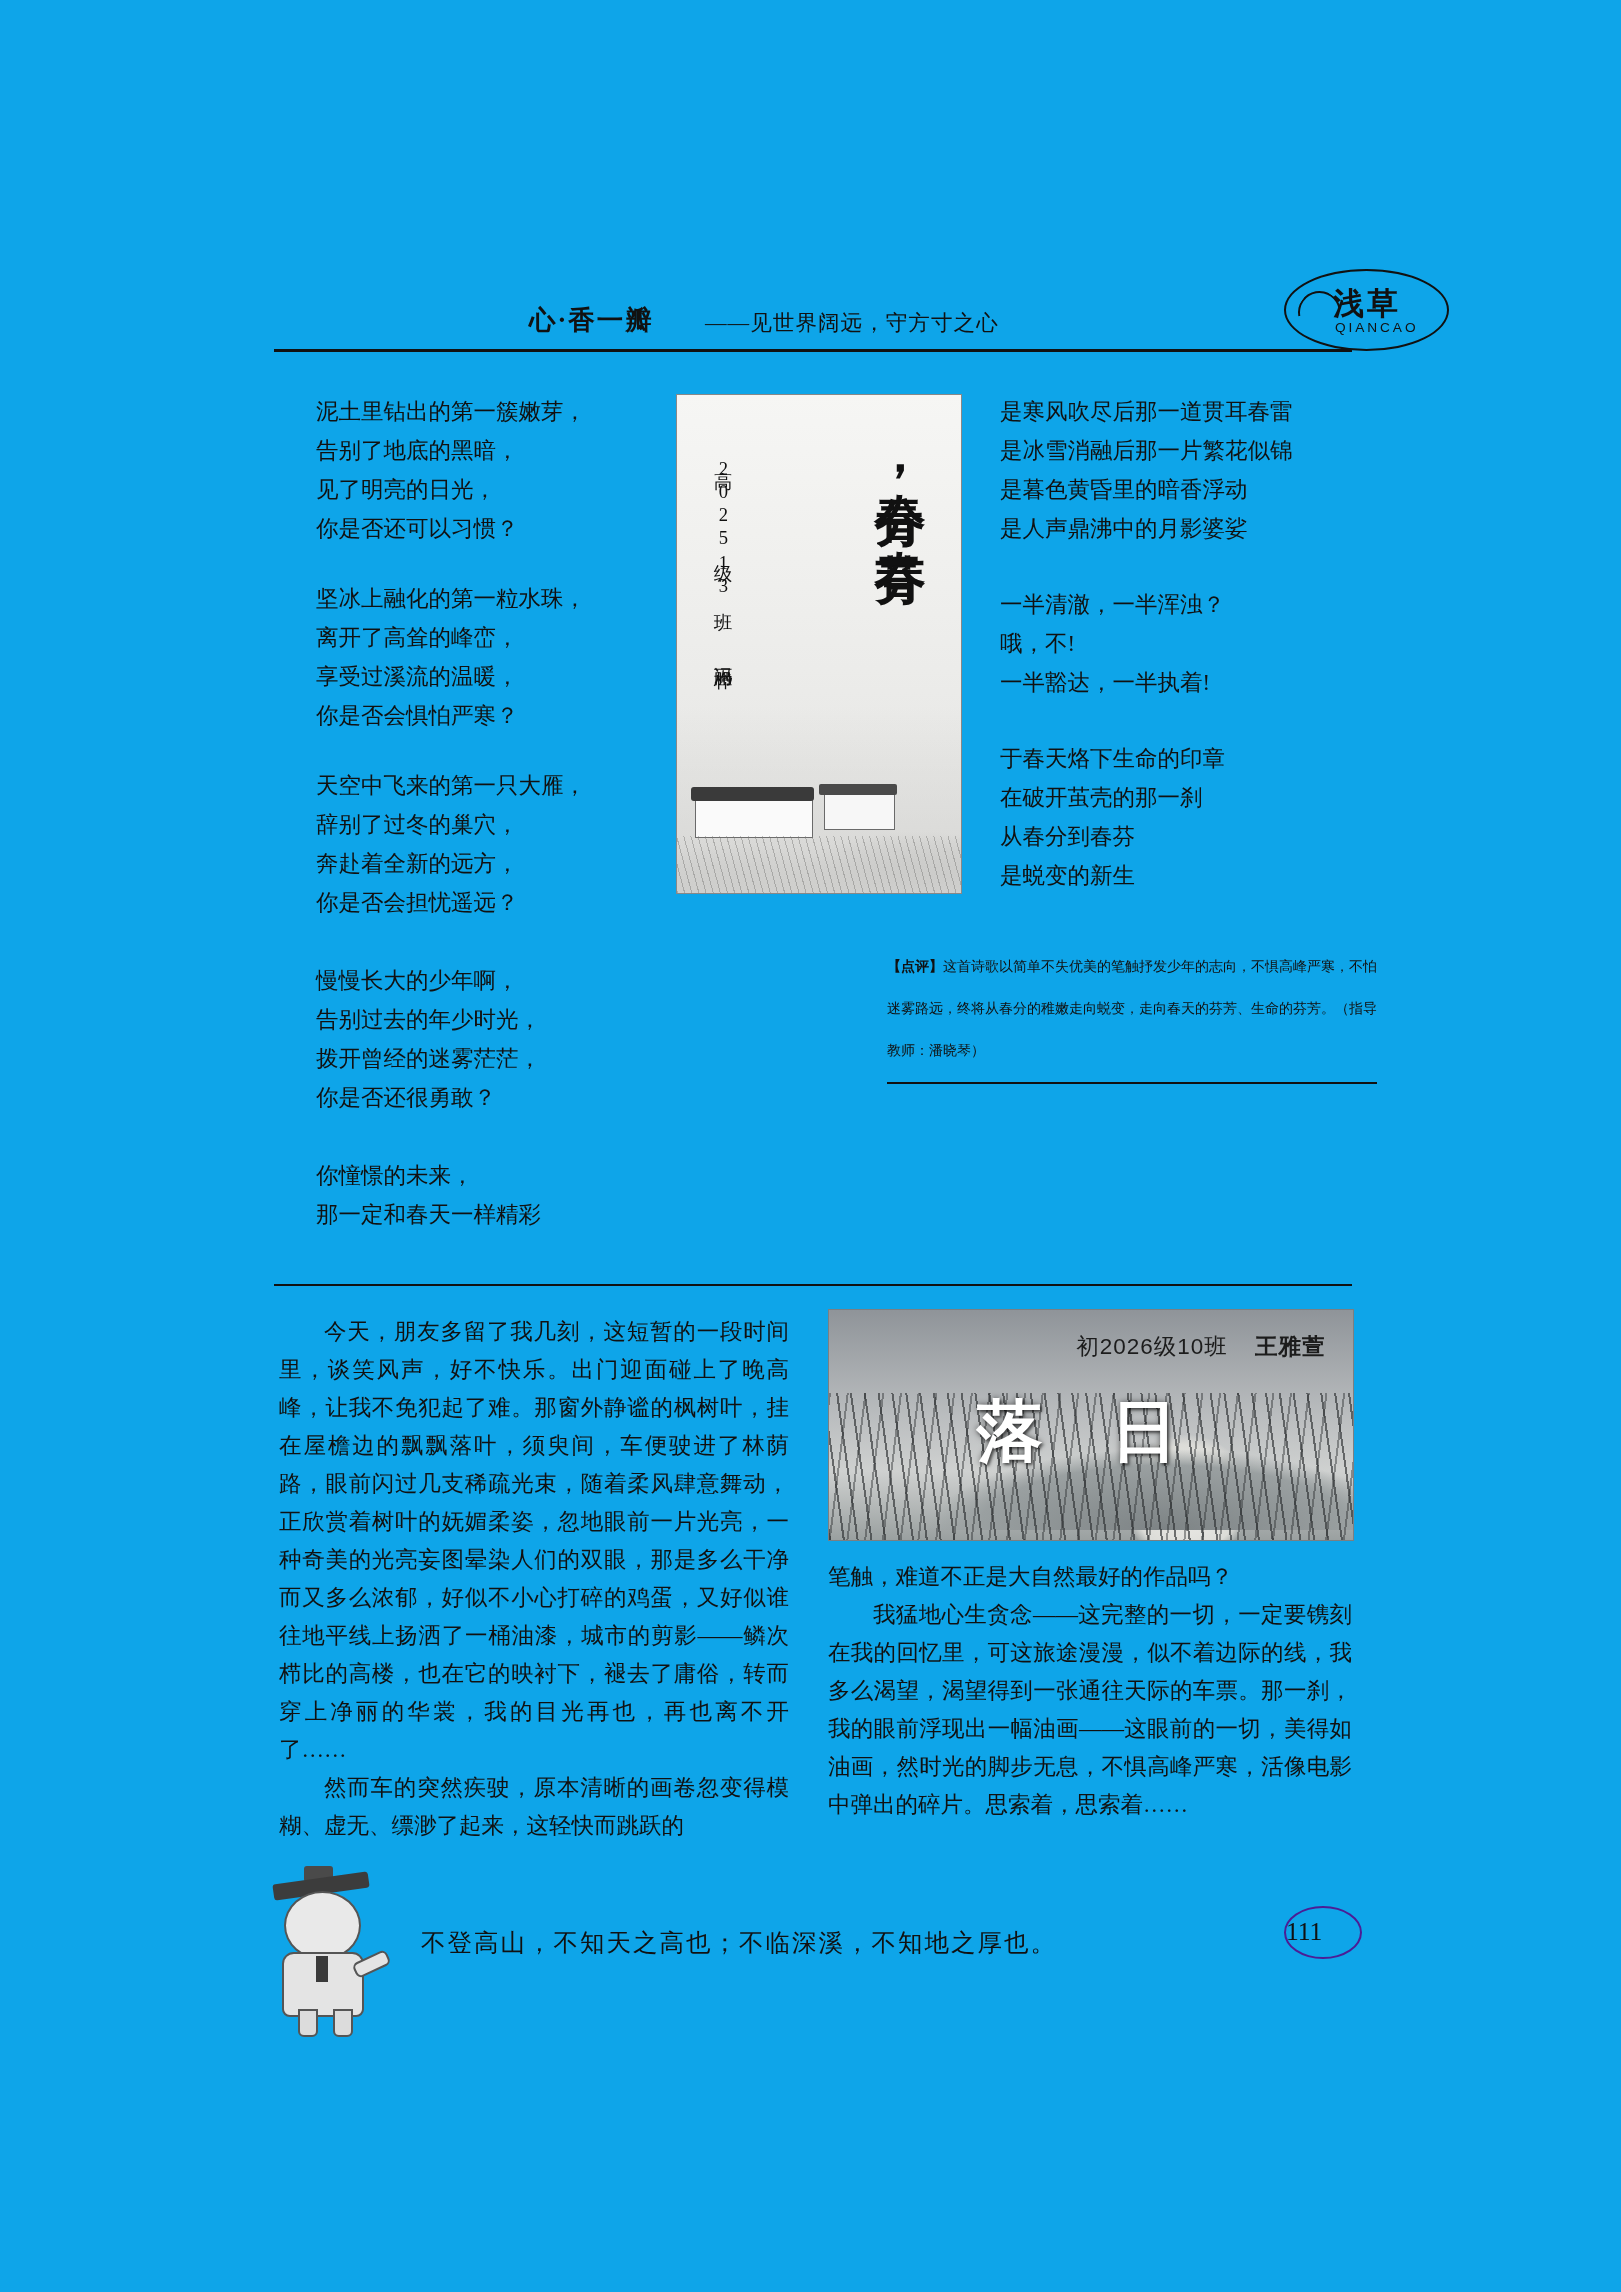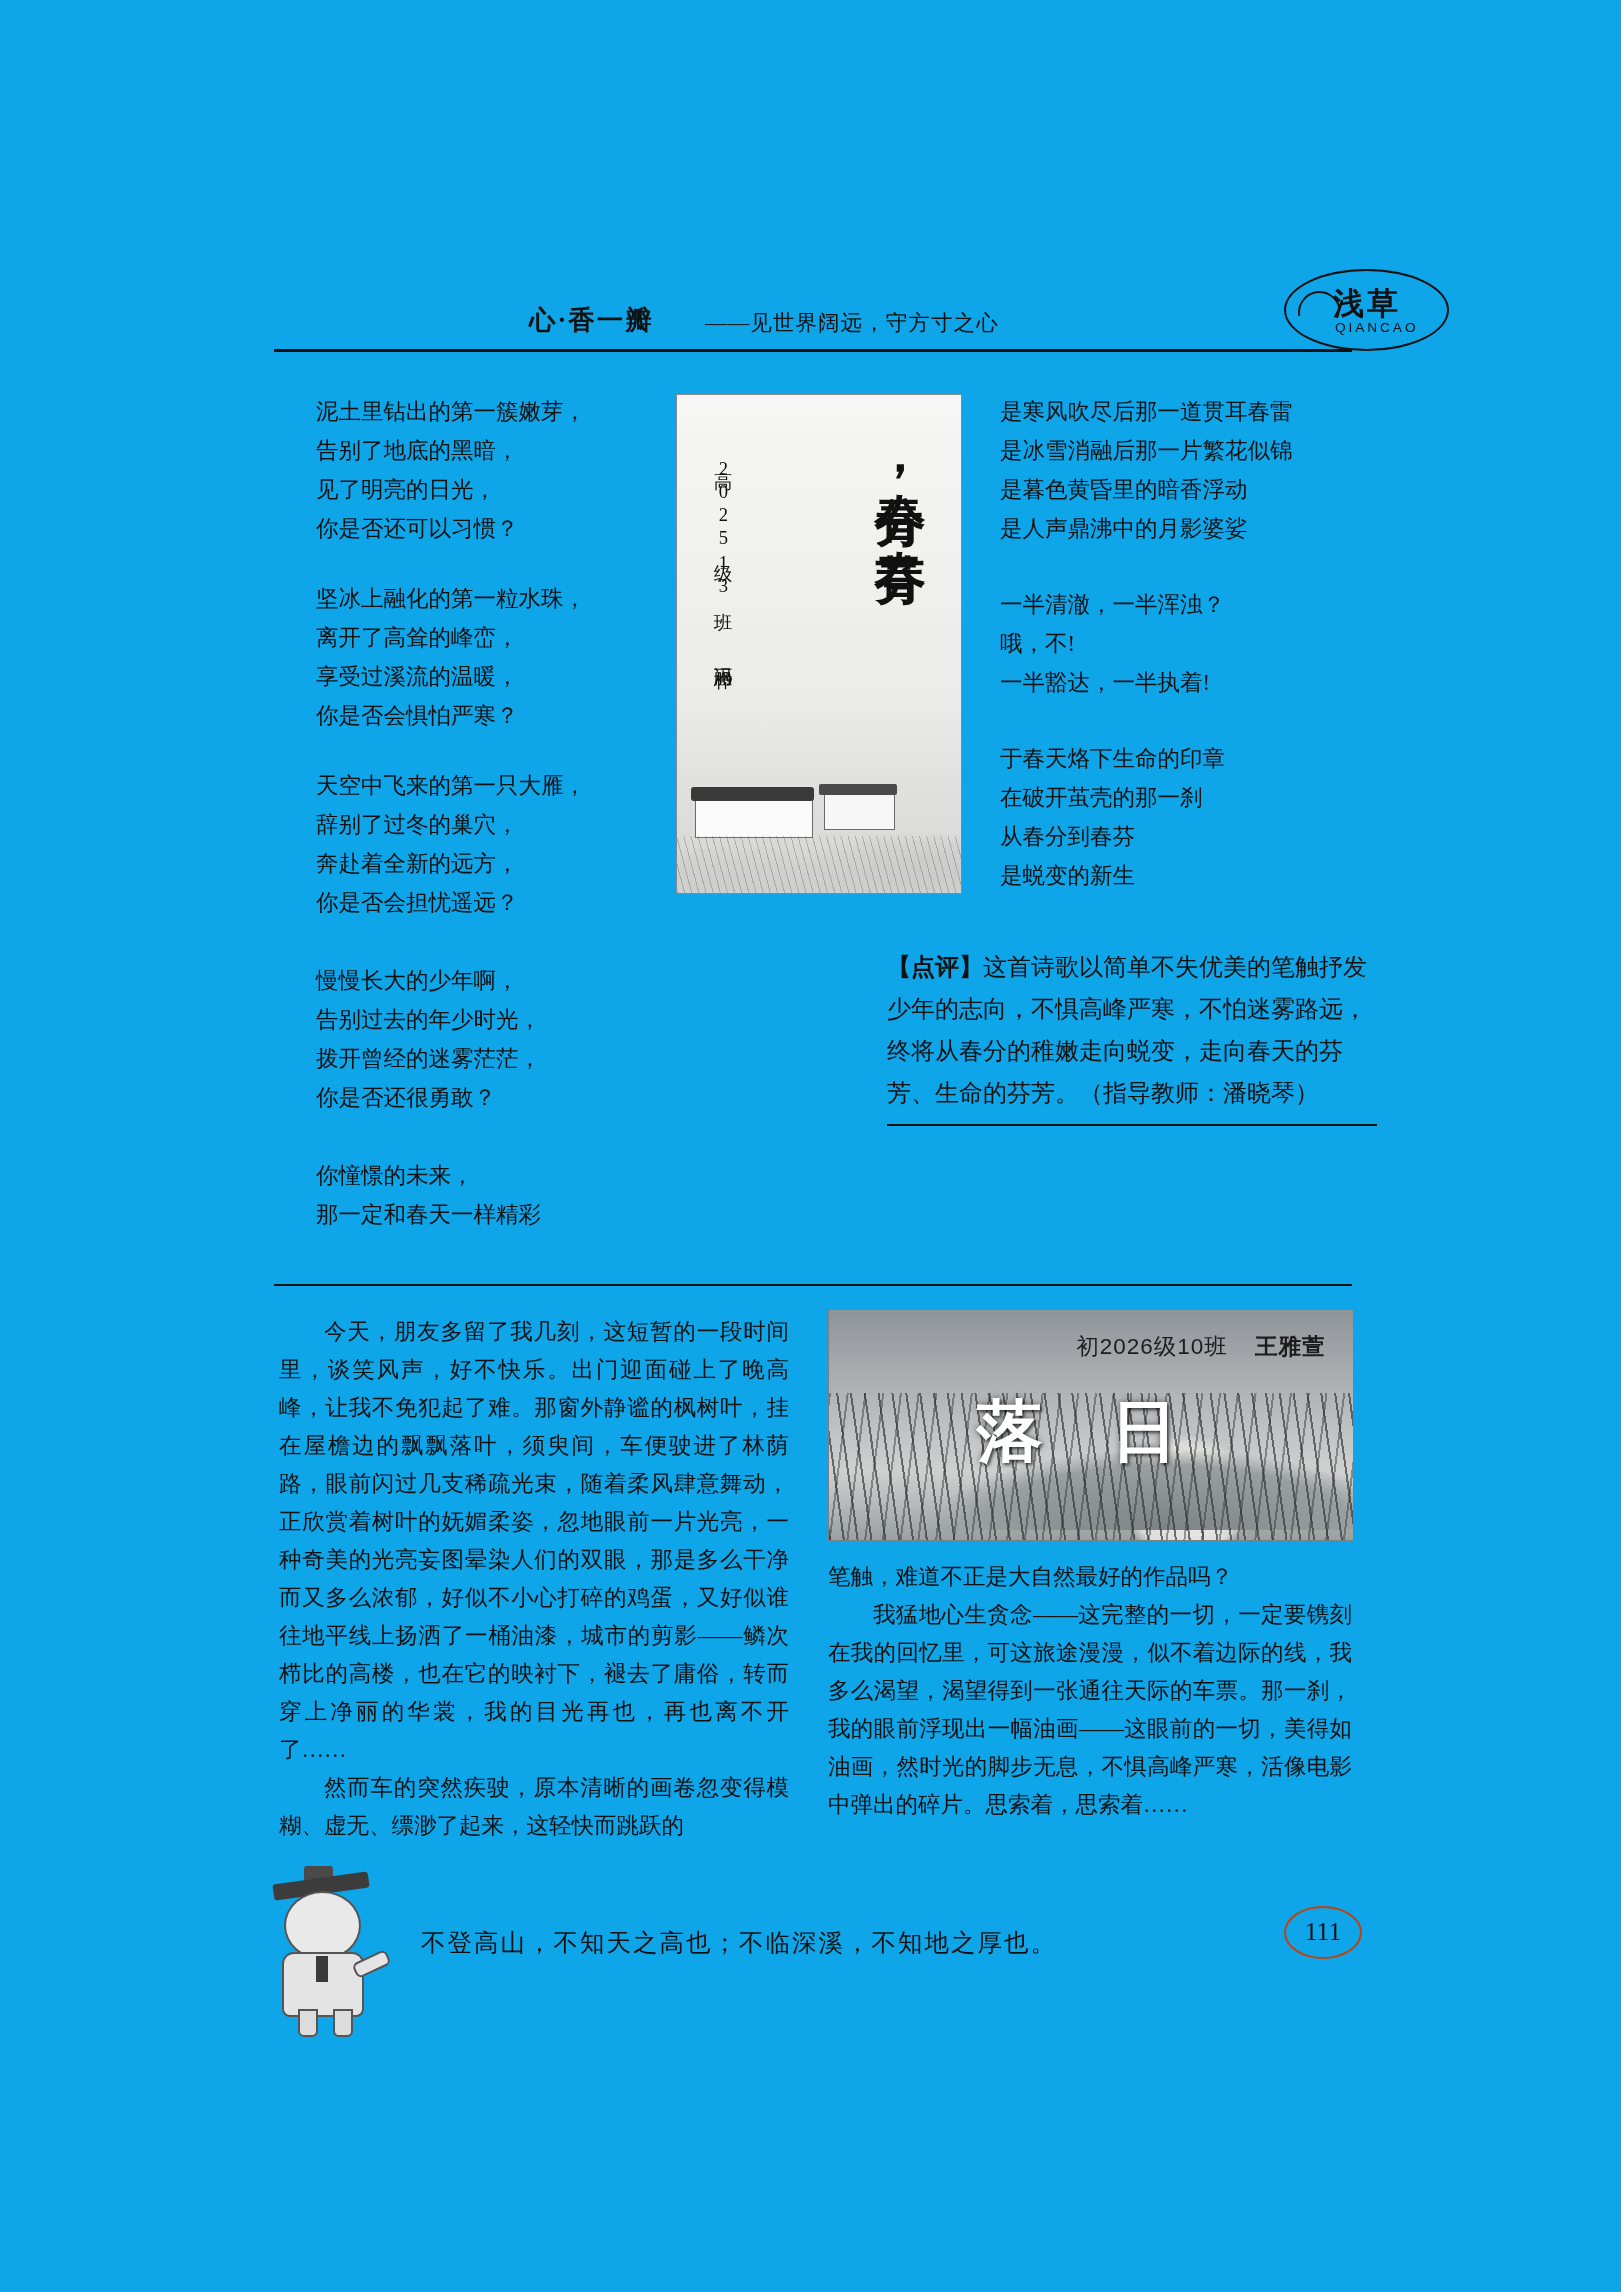--- a/index.html
+++ b/index.html
@@ -229,23 +229,23 @@
     height: 108px;
     font-family: "Liberation Serif", serif;
   }
 
   
   .comment {
     position: absolute;
     left: 887px;
     top: 946px;
     width: 490px;
-    font-size: 24px;
+    font-size: 14px;
     line-height: 42px;
-    font-family: Liberation Sans, sans-serif;
+    font-family: Liberation Mono, monospace;
     border-bottom: 2px solid #111;
     padding-bottom: 9.8px;
     text-indent: 0;
   }
   .comment .tag { font-weight: bold; }
 
   
   .divider {
     position: absolute;
     left: 274px;
@@ -348,23 +348,23 @@
     font-size: 24.5px;
     letter-spacing: 2px;
     font-family: "Liberation Serif", serif;
   }
   .page-number {
     position: absolute;
     left: 1284px;
     top: 1906px;
     width: 74px;
     height: 49px;
-    border: 2px solid #c2410c;
+    border: 2px solid #4c1d95;
     border-radius: 50%;
-    text-align: center;
+    text-align: left;
     line-height: 47px;
     font-size: 25.5px;
     font-family: "Liberation Serif", serif;
   }
   .mascot {
     position: absolute;
     left: 255px;
     top: 1862px;
     width: 137px;
     height: 172px;

